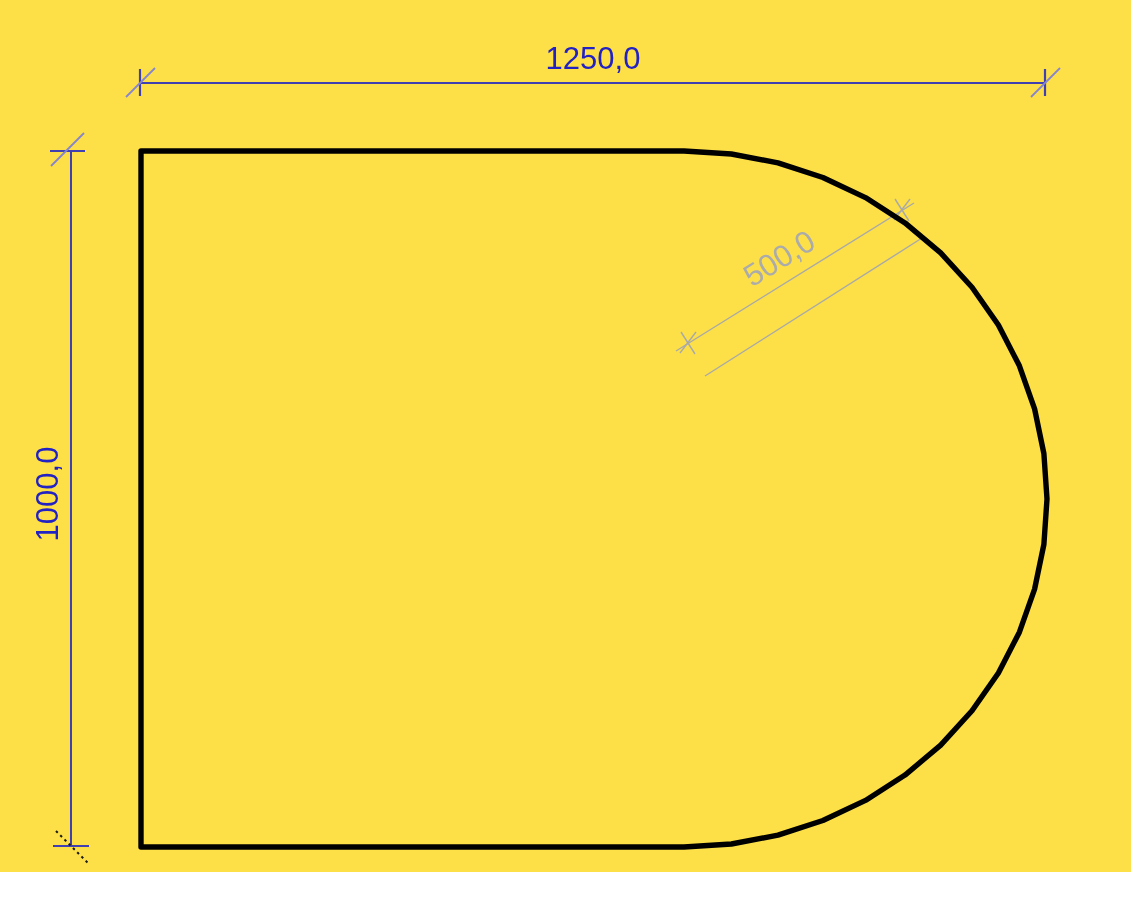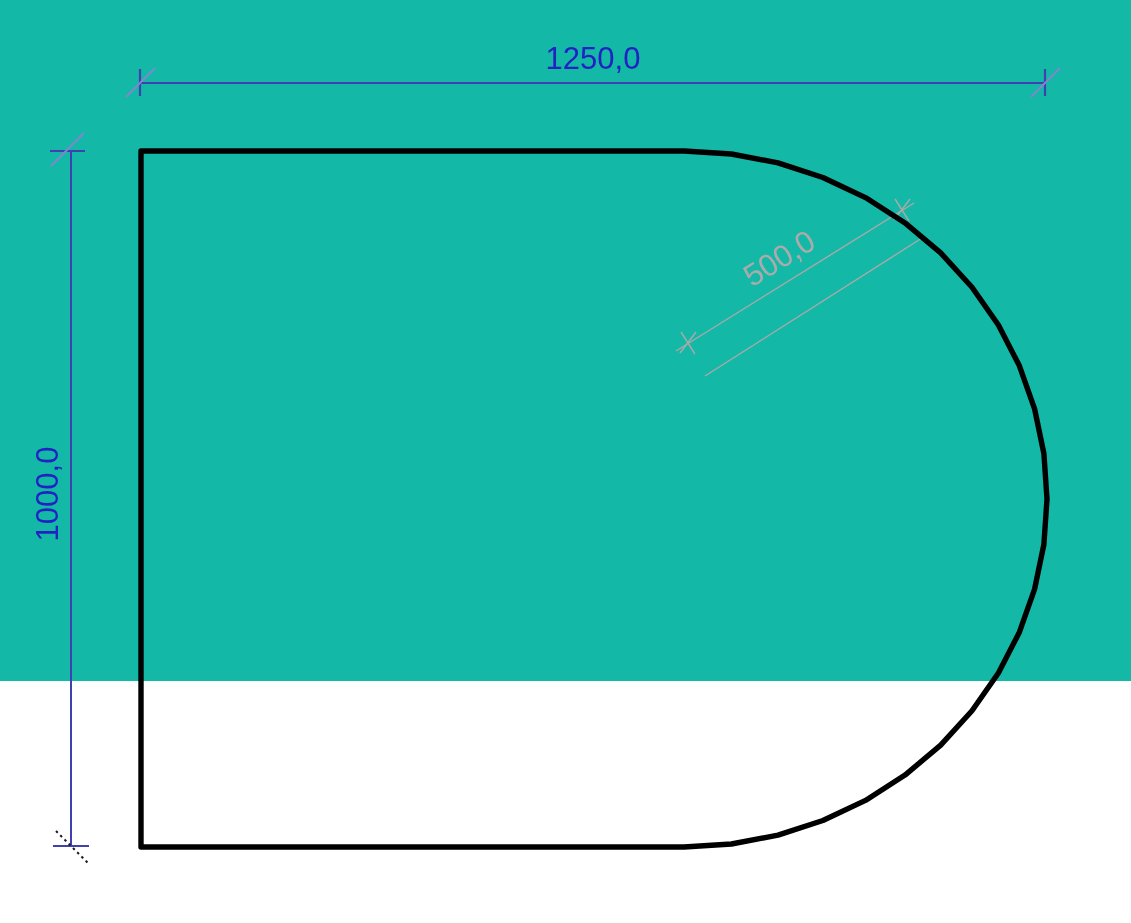--- a/index.html
+++ b/index.html
@@ -7,22 +7,22 @@
     padding: 0;
     background: #ffffff;
     width: 1131px;
     height: 923px;
     overflow: hidden;
     font-family: "Liberation Sans", sans-serif;
   }
   .canvas-wrap {
     position: relative;
     width: 1131px;
-    height: 681px;
-    background: #14b8a6;
+    height: 872px;
+    background: #fde047;
   }
   svg text {
     font-family: "Liberation Sans", sans-serif;
     font-size: 31px;
   }
 </style>
 </head>
 <body>
 
 <div class="canvas-wrap">

